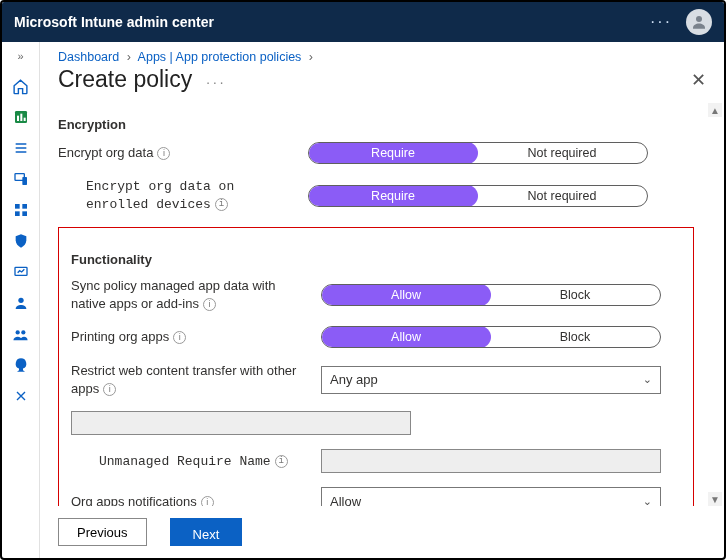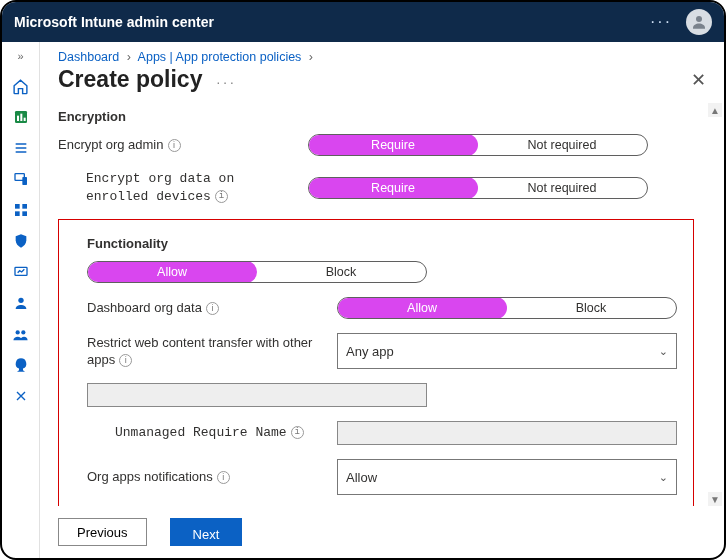--- a/index.html
+++ b/index.html
@@ -1,49 +1,49 @@
 <!DOCTYPE html>
 <html><head>
 <meta charset="utf-8">
 <style>
   * { box-sizing: border-box; }
   html, body { margin:0; padding:0; font-family: "Segoe UI", Arial, sans-serif; font-size:13px; color:#323130; background:#fff; }
-  .frame { width:726px; height:560px; border:2px solid #000; border-radius:16px; margin:0; position:relative; overflow:hidden; background:#fff; }
+  .frame { width:726px; height:560px; border:2px solid #000; border-radius:4px; margin:0; position:relative; overflow:hidden; background:#fff; }
   .topbar { height:40px; background:#0f2a4a; color:#fff; display:flex; align-items:center; padding:0 12px; justify-content:space-between; }
   .topbar-title { font-size:14px; font-weight:600; }
   .topbar-right { display:flex; align-items:center; gap:14px; }
   .dots { color:#cfe0f5; letter-spacing:2px; font-size:16px; }
   .avatar { width:26px; height:26px; border-radius:50%; background:#d8dde3; display:flex; align-items:center; justify-content:center; }
   .body { display:flex; height:calc(560px - 44px); }
   .leftnav { width:38px; border-right:1px solid #e1e1e1; display:flex; flex-direction:column; align-items:center; padding-top:8px; gap:13px; }
   .nav-icon { width:18px; height:18px; display:flex; align-items:center; justify-content:center; color:#0b61c4; }
   .expand { width:14px; text-align:center; color:#666; font-size:11px; margin-bottom:2px;}
   .main { flex:1; display:flex; flex-direction:column; position:relative; }
   .breadcrumb { padding:8px 18px 0 18px; font-size:12.5px; color:#0b61c4; }
   .breadcrumb span.sep { color:#666; margin:0 4px; }
   .titleRow { display:flex; align-items:center; justify-content:space-between; padding:2px 18px 10px 18px; }
-  .pagetitle { font-size:23px; font-weight:700; color:#222; }
+  .pagetitle { font-size:23px; font-weight:400; color:#222; }
   .titleDots { color:#888; margin-left:10px; font-size:14px; letter-spacing:2px;}
   .close-x { font-size:18px; color:#555; cursor:pointer; }
   .scrollZone { flex:1; overflow:hidden; position:relative; padding:0 18px 0 18px; }
   .scrollbar { position:absolute; right:2px; top:0; bottom:0; width:14px; }
   .scroll-arrow { width:14px; height:14px; display:flex; align-items:center; justify-content:center; color:#777; font-size:10px; background:#f2f2f2;}
   .scroll-track { position:absolute; top:14px; bottom:14px; left:0; right:0; }
-  .sectHead { font-weight:600; font-size:13px; margin:6px 0 10px 0; }
+  .sectHead { font-weight:600; font-size:13px; margin:14px 0 10px 0; }
   .row { display:flex; align-items:center; margin-bottom:14px; }
   .row .lbl { width:250px; font-size:13px; color:#323130; line-height:1.35; padding-right:10px; }
   .row.indent .lbl { padding-left:28px;font-family:Liberation Mono, monospace; }
   .info { display:inline-block; width:13px; height:13px; border:1px solid #999; border-radius:50%; font-size:9px; line-height:11px; text-align:center; color:#777; margin-left:4px; vertical-align:middle; }
   .toggle { display:flex; width:340px; height:22px; border:1px solid #5f5f5f; border-radius:11px; overflow:hidden; }
   .toggle .opt { flex:1; text-align:center; font-size:12.5px; line-height:20px; cursor:pointer; }
-  .toggle .opt.sel { background:#d946ef; color:#fff; border-radius:11px; margin:-1px; line-height:22px; }
-  .dropdown { width:340px; height:36px; border:1px solid #777; display:flex; align-items:center; padding:0 8px; font-size:13px; justify-content:space-between; cursor:pointer; }
+  .toggle .opt.sel { background:#8b5cf6; color:#fff; border-radius:11px; margin:-1px; line-height:22px; }
+  .dropdown { width:340px; height:28px; border:1px solid #777; display:flex; align-items:center; padding:0 8px; font-size:13px; justify-content:space-between; cursor:pointer; }
   .chev { font-size:11px; color:#555; }
   .textinput { width:340px; height:24px; border:1px solid #888; background:#eeeeee; }
-  .redbox { border:1.5px solid #d60000; padding:10px 10px 4px 28px; margin-right:12px; }
+  .redbox { border:1.5px solid #d60000; padding:10px 10px 4px 12px; margin-right:12px; }
   .footer { padding:12px 18px; display:flex; gap:23px; }
   .btn { height:28px; padding:0 18px; font-size:13px; border:1px solid #888; background:#fff; cursor:pointer; }
   .btn.primary { background:#0b61c4; color:#fff; border-color:#0b61c4; padding:8px 22px; }
   svg { display:block; }
 </style>
 </head>
 <body>
 
 <div class="frame">
 
@@ -147,47 +147,48 @@
           <span class="titleDots">···</span>
         </div>
         <span class="close-x">✕</span>
       </div>
 
       <div class="scrollZone">
 
         <div class="sectHead">Encryption</div>
 
         <div class="row">
-          <div class="lbl"><span>Encrypt org admin</span><span class="info">i</span></div>
+          <div class="lbl"><span>Encrypt org data</span><span class="info">i</span></div>
           <div class="toggle">
             <div class="opt sel">Require</div>
             <div class="opt">Not required</div>
           </div>
         </div>
 
         <div class="row indent">
           <div class="lbl"><span>Encrypt org data on enrolled devices</span><span class="info">i</span></div>
           <div class="toggle">
             <div class="opt sel">Require</div>
             <div class="opt">Not required</div>
           </div>
         </div>
 
         <div class="redbox">
           <div class="sectHead">Functionality</div>
 
           <div class="row">
+            <div class="lbl"><span>Sync policy managed app data with native apps or add-ins</span><span class="info">i</span></div>
             <div class="toggle">
               <div class="opt sel">Allow</div>
               <div class="opt">Block</div>
             </div>
           </div>
 
           <div class="row">
-            <div class="lbl"><span>Dashboard org data</span><span class="info">i</span></div>
+            <div class="lbl"><span>Printing org apps</span><span class="info">i</span></div>
             <div class="toggle">
               <div class="opt sel">Allow</div>
               <div class="opt">Block</div>
             </div>
           </div>
 
           <div class="row">
             <div class="lbl"><span>Restrict web content transfer with other apps</span><span class="info">i</span></div>
             <div class="dropdown">
               <span>Any app</span>

